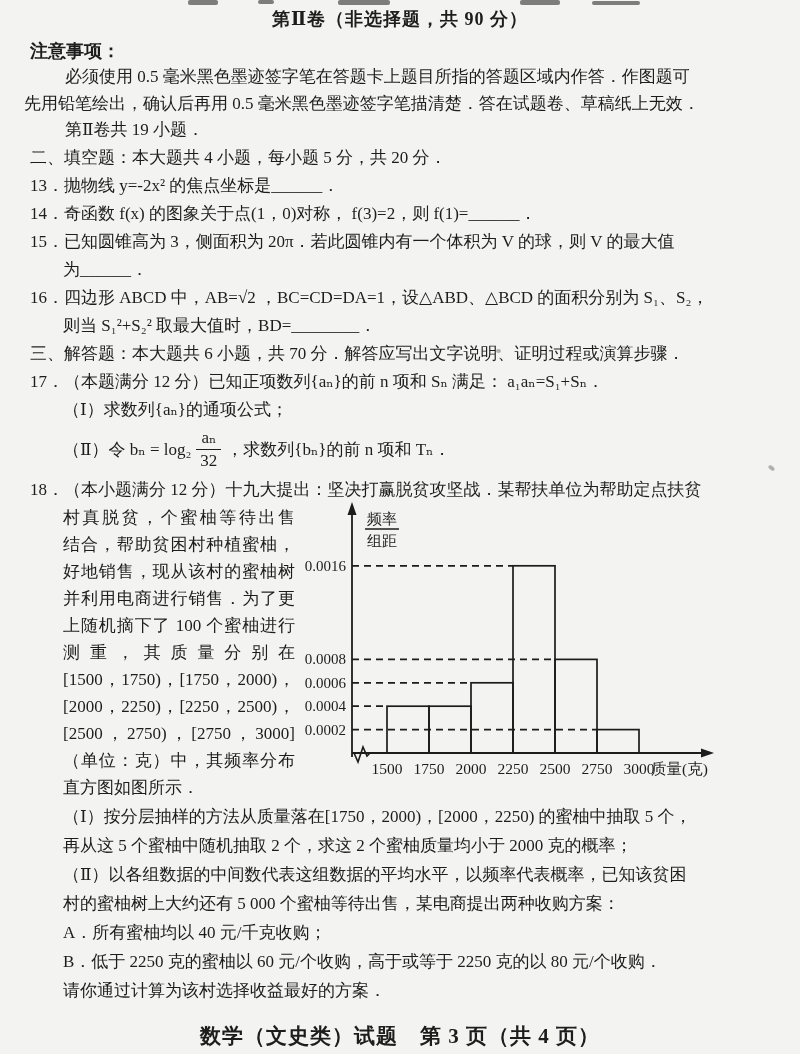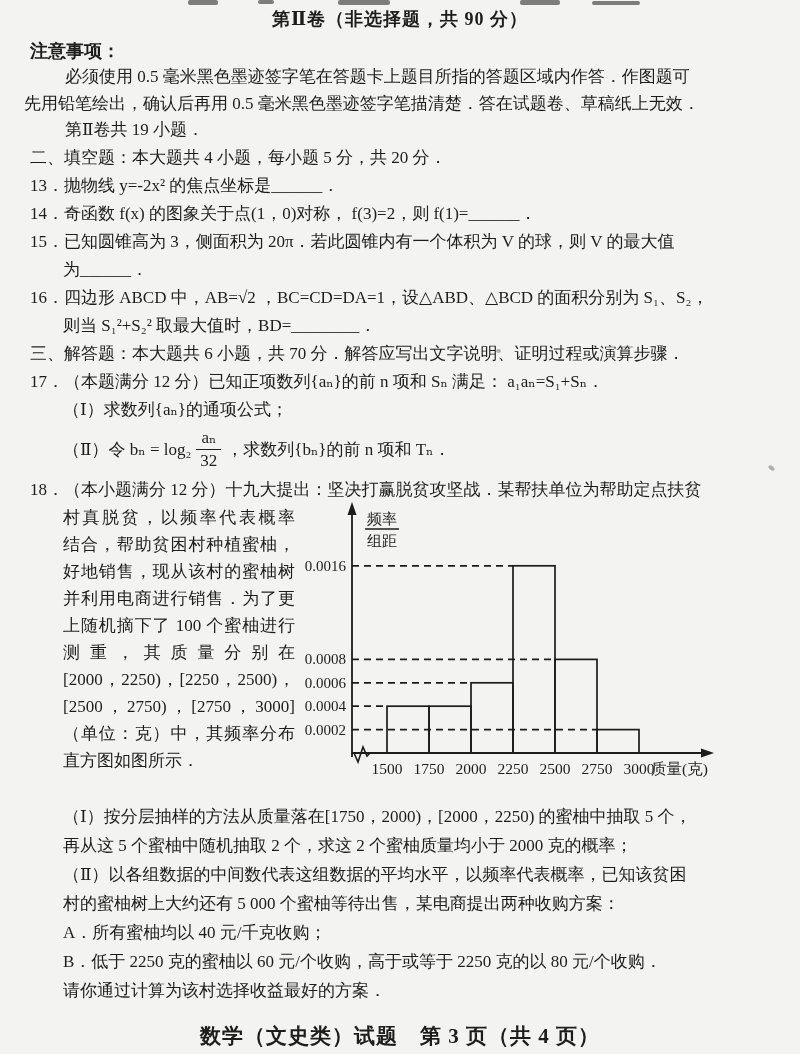--- a/index.html
+++ b/index.html
@@ -72,26 +72,27 @@
       <span class="num">aₙ</span>
       <span class="den">32</span>
     </span>
     <span>，求数列{bₙ}的前 n 项和 Tₙ．</span>
   </div>
 
   <div class="line ml30">18．（本小题满分 12 分）十九大提出：坚决打赢脱贫攻坚战．某帮扶单位为帮助定点扶贫</div>
 
   <div class="q18-body">
     <div class="q18-left">
-      <div class="line">村真脱贫，以频率代表概率</div>
+      <div class="line">村真脱贫，个蜜柚等待出售</div>
       <div class="line">结合，帮助贫困村种植蜜柚，</div>
       <div class="line">好地销售，现从该村的蜜柚树</div>
       <div class="line">并利用电商进行销售．为了更</div>
       <div class="line">上随机摘下了 100 个蜜柚进行</div>
       <div class="line">测重，其质量分别在</div>
+      <div class="line">[1500，1750)，[1750，2000)，</div>
       <div class="line">[2000，2250)，[2250，2500)，</div>
       <div class="line">[2500，2750)，[2750，3000]</div>
       <div class="line">（单位：克）中，其频率分布</div>
       <div class="line last">直方图如图所示．</div>
     </div>
     <div class="q18-chart"><svg width="490" height="292" viewBox="0 0 490 292">
           <line x1="62" y1="231.6" x2="307" y2="231.6" stroke="#1c1c1c" stroke-width="1.7" stroke-dasharray="7 5"></line>
           <line x1="62" y1="208.2" x2="97" y2="208.2" stroke="#1c1c1c" stroke-width="1.7" stroke-dasharray="7 5"></line>
           <line x1="62" y1="184.8" x2="181" y2="184.8" stroke="#1c1c1c" stroke-width="1.7" stroke-dasharray="7 5"></line>
           <line x1="62" y1="161.39999999999998" x2="265" y2="161.39999999999998" stroke="#1c1c1c" stroke-width="1.7" stroke-dasharray="7 5"></line>

